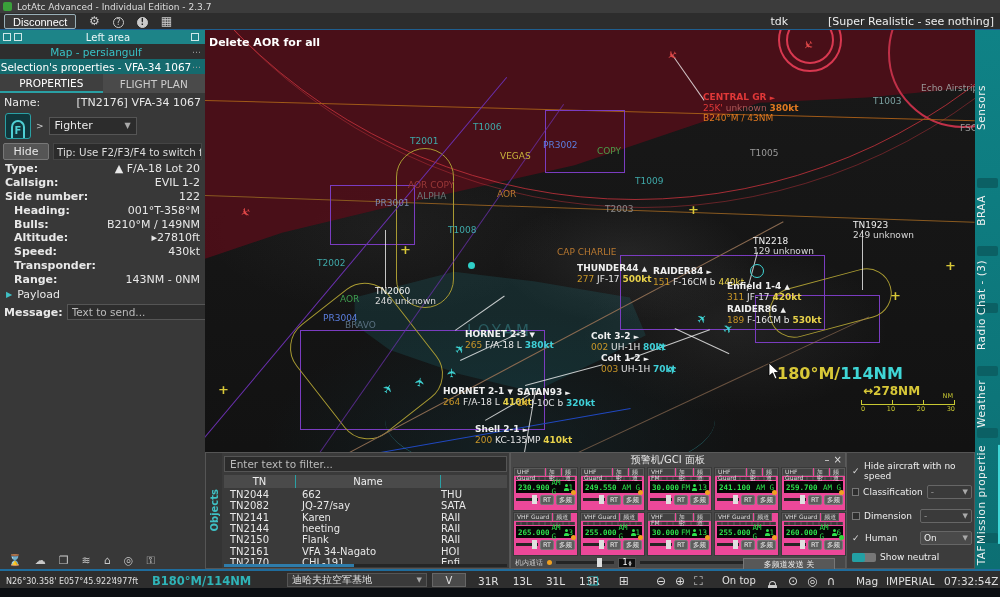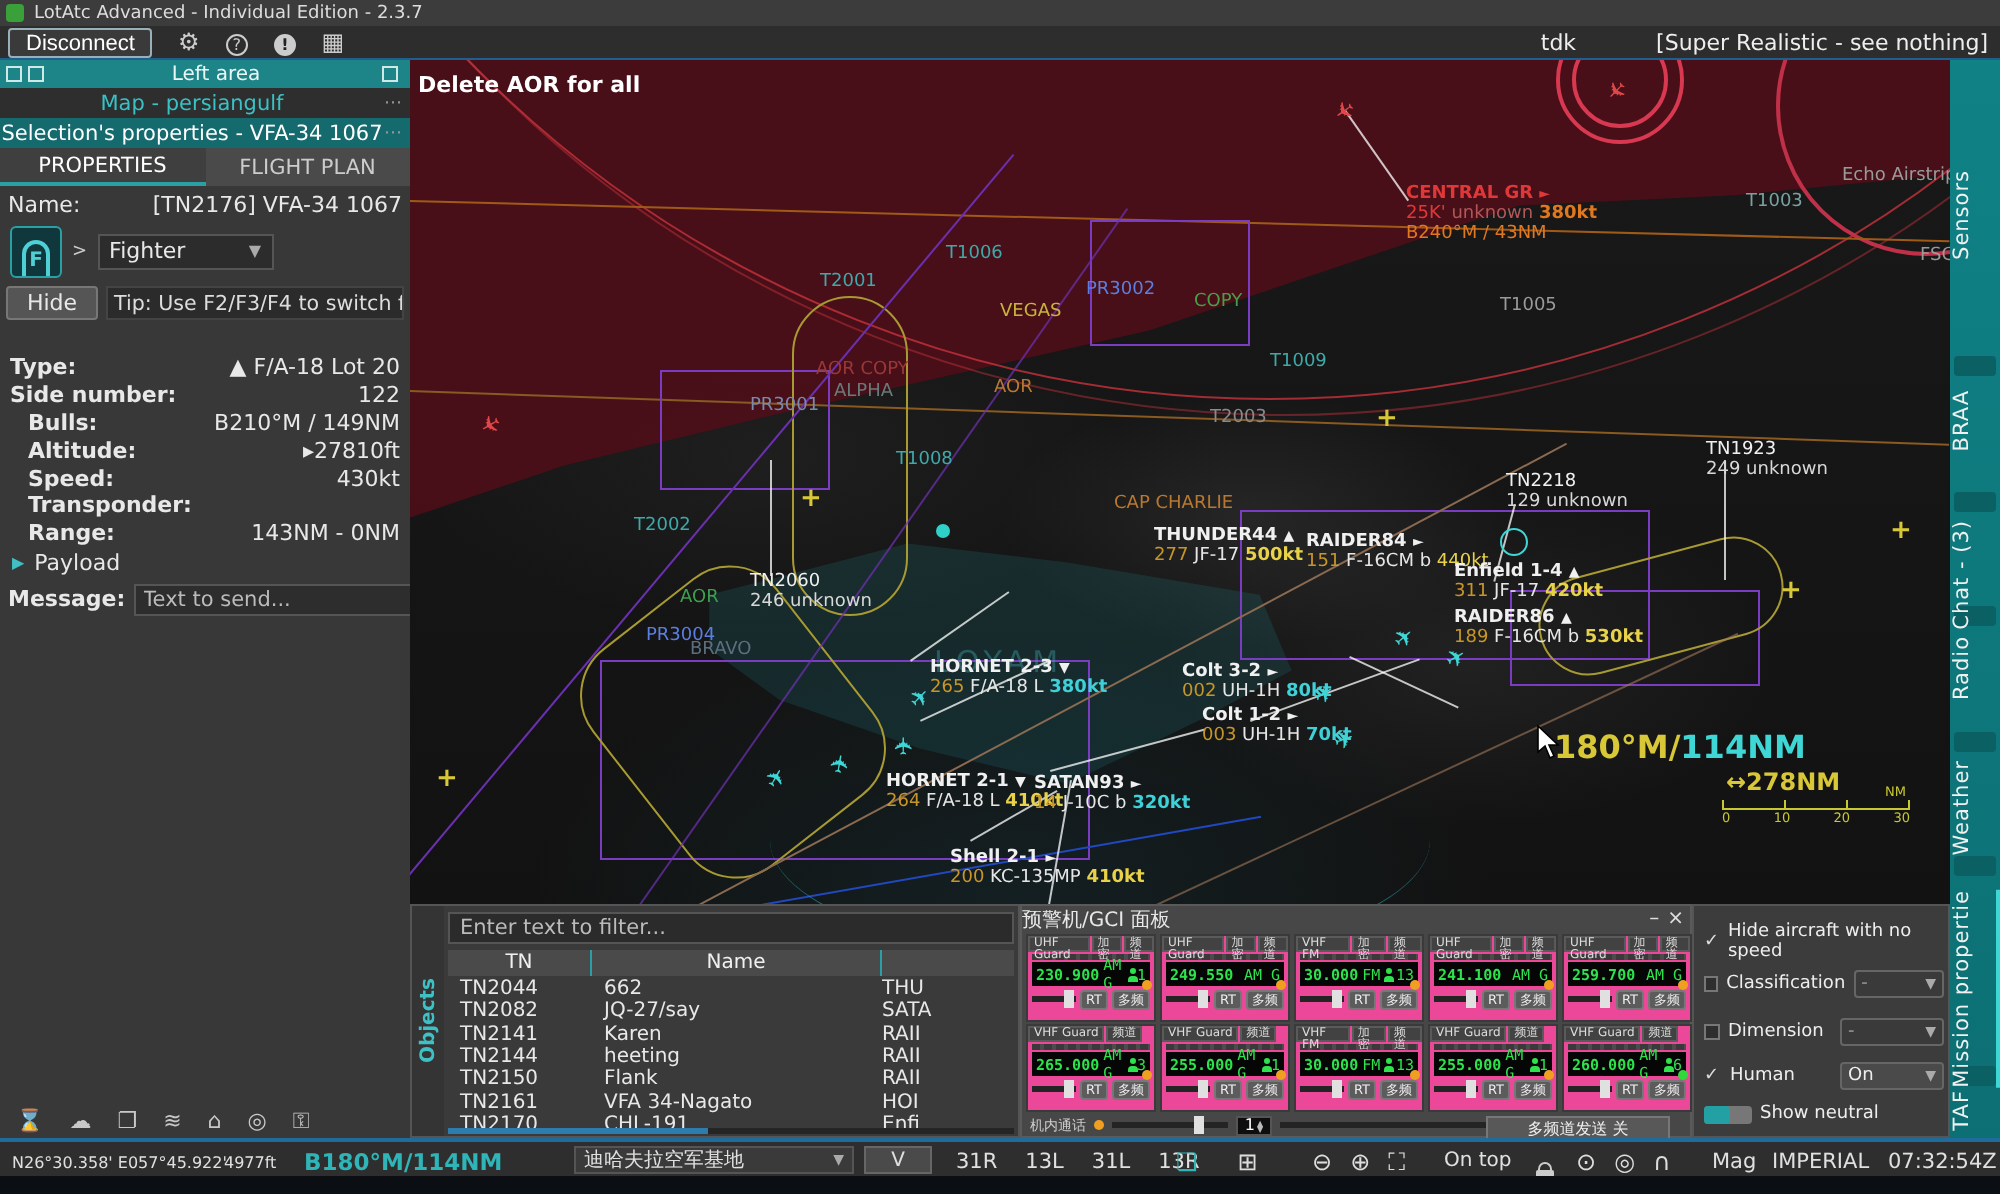--- a/index.html
+++ b/index.html
@@ -29,21 +29,21 @@
 .s-tab{width:50%;display:flex;align-items:center;justify-content:center;font-size:10.5px;background:#4a4a4a;color:#ccc}
 .s-tab.active{background:#3f3f3f;color:#fff;border-bottom:2px solid #2aa0a4}
 .s-name{height:14px;display:flex;align-items:center;padding:0 4px;font-size:11px;margin-top:2px}
 .s-name b{font-weight:400}
 .s-name span{margin-left:auto}
 #s-class{height:29px;display:flex;align-items:center;padding-left:5px;gap:5px;margin:2px 0}
 #ac-icon{width:26px;height:26px;border:1px solid #2aa0a4;border-radius:3px;background:#10373c;display:flex;align-items:flex-end;justify-content:center}
 #ac-arch{width:14px;height:18px;border:2px solid #4fd0d4;border-bottom:none;border-radius:9px 9px 0 0;color:#4fd0d4;font-size:10px;text-align:center;line-height:18px;font-weight:bold}
 #class-dd{width:88px;height:18px;background:#2c2c2c;border:1px solid #555;display:flex;align-items:center;padding:0 5px;font-size:11px}
 #class-dd .car{margin-left:auto;font-size:8px;color:#aaa}
-#s-hide{height:19px;display:flex;align-items:center;gap:4px;padding:0 3px;margin-bottom:16px}
+#s-hide{height:19px;display:flex;align-items:center;gap:4px;padding:0 3px;margin-bottom:1px}
 #hide-btn{width:46px;height:17px;background:#555;border:1px solid #777;border-radius:2px;text-align:center;line-height:16px;font-size:11px}
 #tip-box{flex:1;height:17px;background:#2b2b2b;border:1px solid #444;font-size:10.3px;color:#ddd;line-height:16px;padding-left:3px;white-space:nowrap;overflow:hidden}
 .p-row{height:13.8px;display:flex;align-items:center;padding:0 5px;font-size:11px}
 .p-row .lb{font-weight:700}
 .p-row .vl{margin-left:auto}
 .p-row.ind{padding-left:14px}
 #s-payload{height:16px;display:flex;align-items:center;padding-left:6px;gap:5px}
 #s-payload .tri{color:#3fc0c4;font-size:8px}
 #s-msg{height:20px;display:flex;align-items:center;padding:0 4px;gap:4px}
 #s-msg b{font-weight:700}
@@ -99,21 +99,21 @@
 #obj-head{position:absolute;left:18px;top:22px;width:283px;height:13px;display:flex;background:#4a4a4a;font-size:10px;color:#f0f0f0}
 #obj-head div{border-right:1px solid #2aa0a4;display:flex;align-items:center;justify-content:center}
 #obj-rows{position:absolute;left:18px;top:36px;width:283px}
 .obj-row{display:flex;height:11.3px;font-size:10px;color:#e8e8e8;align-items:center}
 .obj-row div{overflow:hidden;white-space:nowrap}
 #obj-scroll{position:absolute;left:18px;bottom:1px;width:283px;height:3px;background:#252525}
 #obj-scroll div{width:130px;height:3px;background:#2e7cab}
 
 #radiopanel{position:absolute;left:510px;top:452px;width:336px;height:117px;background:#474747;border:1px solid #5a5a5a}
 #rp-head{height:13px;display:flex;align-items:center;font-size:10px;color:#e8e8e8}
-#rp-title{flex:1;text-align:left}
+#rp-title{flex:1;text-align:center}
 #rp-win{display:flex;gap:4px;padding-right:3px;font-size:10px;color:#ddd}
 .chan{position:absolute;width:65px;height:44px;background:#ec4899;border:1px solid #3a3a3a}
 .chan-tabs{height:8px;display:flex;gap:1px;font-size:6px;color:#ddd}
 .chan-tabs span{background:#424242;border:1px solid #5a5a5a;padding:0 2px;line-height:6px}
 .seg{height:3px;margin:1px 2px;background:repeating-linear-gradient(90deg,#3a3a3a 0 4px,#4c4c4c 4px 6px)}
 .lcd{height:12px;margin:0 2px;background:#060606;color:#2de24c;font-family:"DejaVu Sans Mono",monospace;font-size:7.5px;display:flex;align-items:center;padding:0 2px;gap:2px}
 .lcd .fr{font-weight:bold}
 .lcd .md{margin-left:auto}
 .pers{display:inline-block;position:relative;width:5px;height:7px}
 .pers:before{content:"";position:absolute;left:1px;top:0;width:3px;height:3px;border-radius:50%;background:#2de24c}
@@ -210,22 +210,30 @@
     <div id="s-hide">
       <span id="hide-btn">Hide</span>
       <span id="tip-box">Tip: Use F2/F3/F4 to switch fast</span>
     </div>
     <div id="s-props">
         <div class="p-row">
           <span class="lb">Type:</span>
           <span class="vl">▲ F/A-18 Lot 20</span>
         </div>
         <div class="p-row">
+          <span class="lb">Callsign:</span>
+          <span class="vl">EVIL 1-2</span>
+        </div>
+        <div class="p-row">
           <span class="lb">Side number:</span>
           <span class="vl">122</span>
+        </div>
+        <div class="p-row ind">
+          <span class="lb">Heading:</span>
+          <span class="vl">001°T-358°M</span>
         </div>
         <div class="p-row ind">
           <span class="lb">Bulls:</span>
           <span class="vl">B210°M / 149NM</span>
         </div>
         <div class="p-row ind">
           <span class="lb">Altitude:</span>
           <span class="vl">▸27810ft</span>
         </div>
         <div class="p-row ind">

